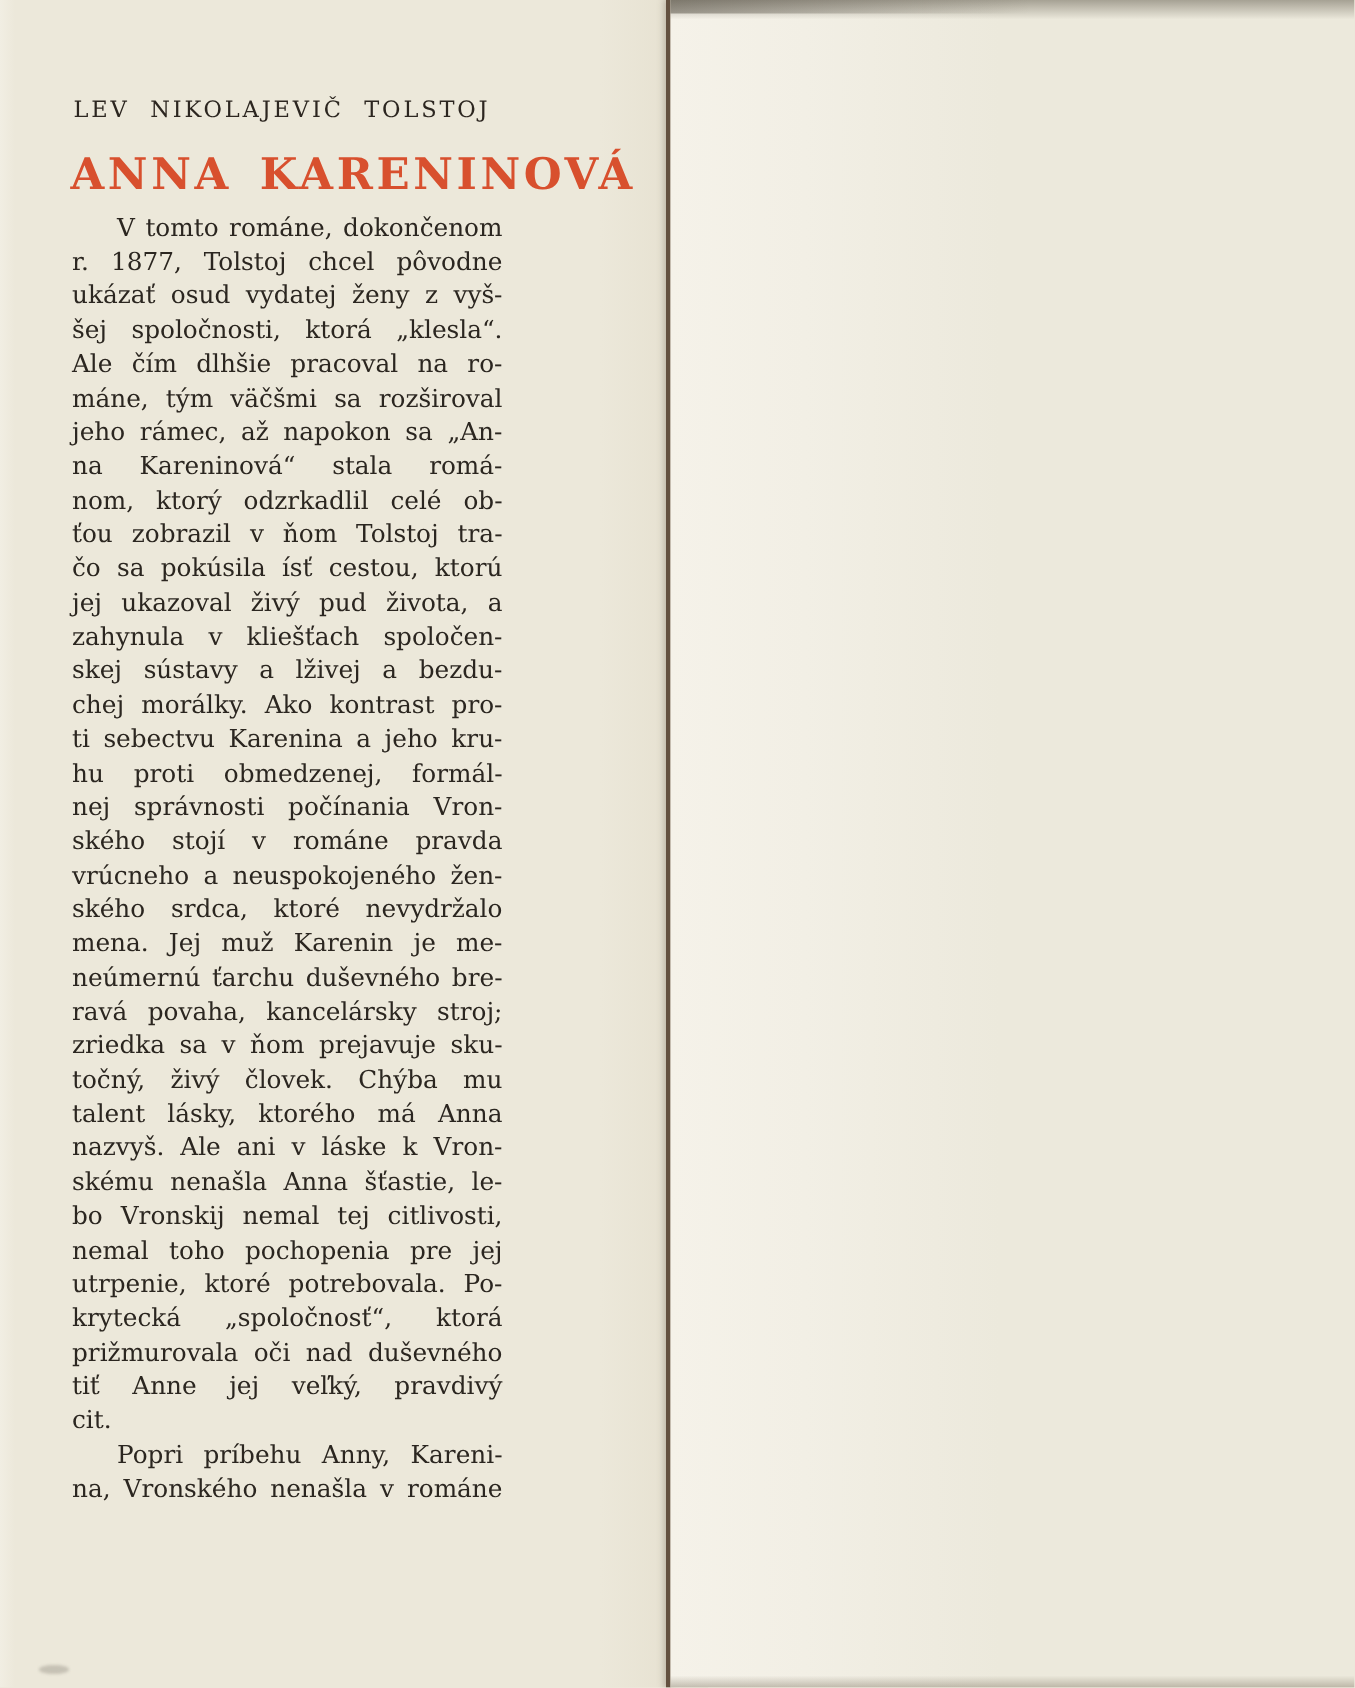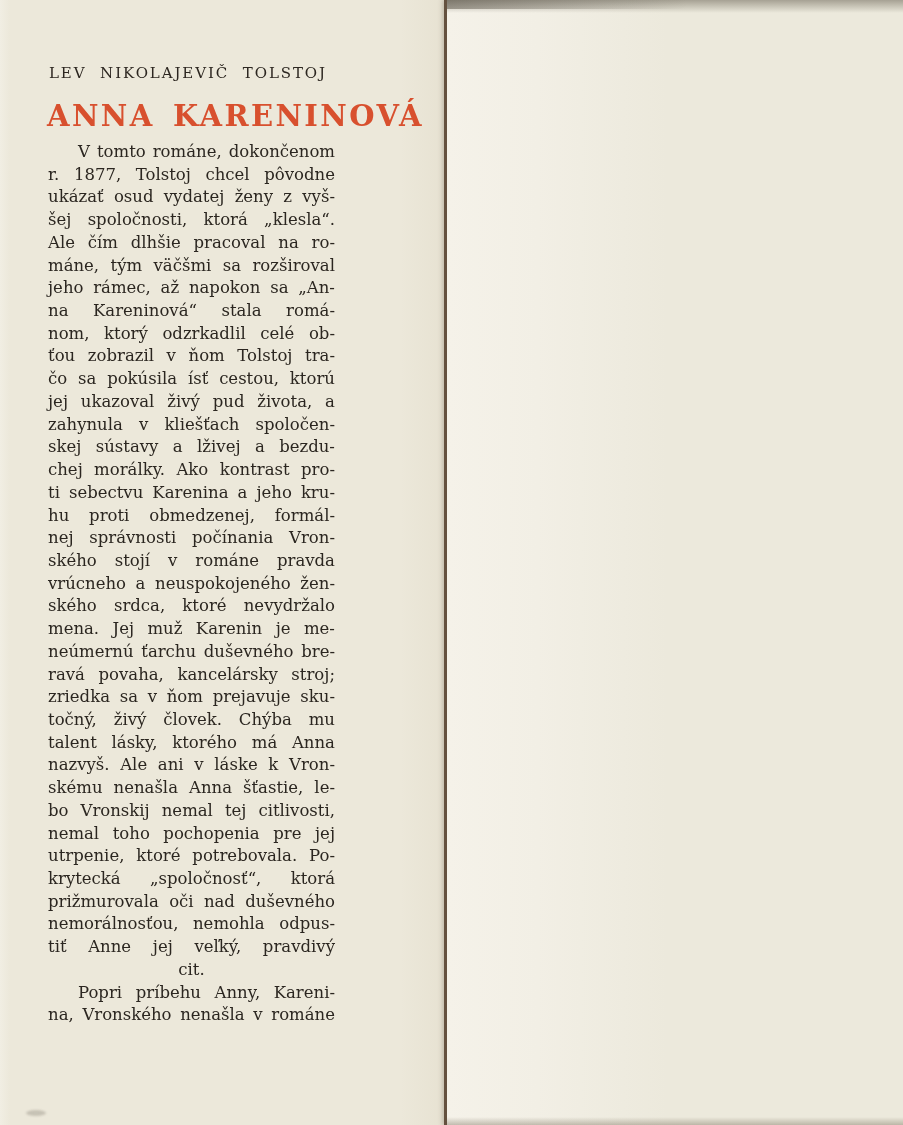--- a/index.html
+++ b/index.html
@@ -58,21 +58,21 @@
     white-space:nowrap;
   }
   .col{position:absolute;color:#2b2620;font-size:16.5px;}
   .col-left{left:48px;top:141px;width:287px;}
   .line{
     height:22.72px;line-height:22.72px;
     display:flex;justify-content:space-between;white-space:nowrap;
   }
   .line span{display:inline-block;}
   .line.indent{padding-left:30px;}
-  .line.end{display:block;text-align:center;}
+  .line.end{display:block;text-align:left;}
 </style>
 </head>
 <body>
 
 <div class="spread">
 
   <div class="page-left">
     <div class="author">LEV NIKOLAJEVIČ TOLSTOJ</div>
     <div class="title" style="color: rgb(216, 80, 46);">ANNA KARENINOVÁ</div>
     <div class="col col-left" id="col-left">
@@ -306,25 +306,20 @@
           <span>„spoločnosť“,</span>
           <span>ktorá</span>
         </div>
         <div class="line">
           <span>prižmurovala</span>
           <span>oči</span>
           <span>nad</span>
           <span>duševného</span>
         </div>
         <div class="line">
-          <span>nemorálnosťou,</span>
-          <span>nemohla</span>
-          <span>odpus-</span>
-        </div>
-        <div class="line">
           <span>tiť</span>
           <span>Anne</span>
           <span>jej</span>
           <span>veľký,</span>
           <span>pravdivý</span>
         </div>
         <div class="line end">cit.</div>
         <div class="line indent">
           <span>Popri</span>
           <span>príbehu</span>

